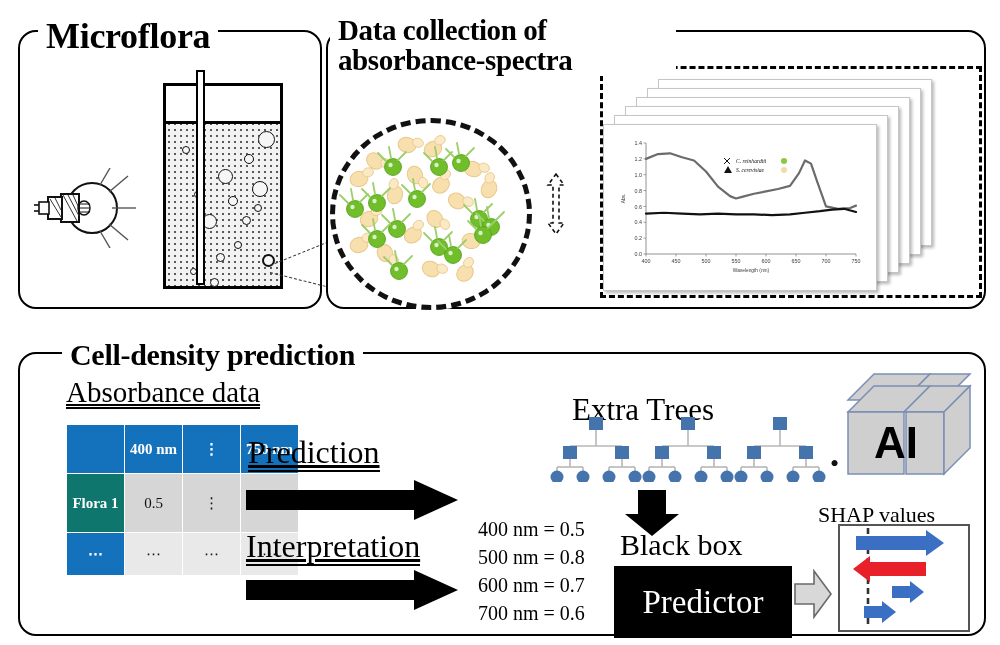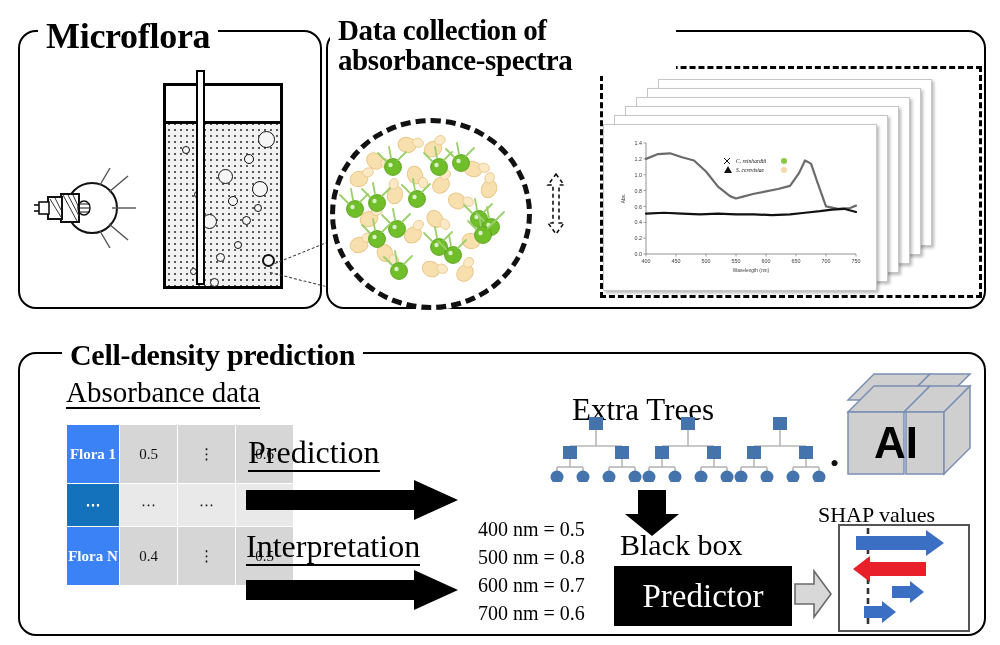--- a/index.html
+++ b/index.html
@@ -12,21 +12,21 @@
   #panel-microflora{left:18px;top:30px;width:300px;height:275px;}
   #panel-data{left:326px;top:30px;width:656px;height:275px;}
   #panel-pred{left:18px;top:352px;width:964px;height:280px;}
 
   
   .heading{position:absolute;background:#fff;font-weight:bold;line-height:1.05;z-index:6;}
   #h-microflora{left:38px;top:18px;font-size:36px;padding:0 8px;letter-spacing:-0.3px;}
   #h-data{left:330px;top:15px;font-size:29px;padding:0 8px;width:330px;letter-spacing:-0.4px;}
   #h-cell{left:62px;top:339px;font-size:30px;padding:0 8px;letter-spacing:-0.3px;}
 
-  .underlined{position:absolute;font-size:29px;border-bottom:2.5px solid #000;line-height:1.05;}
+  .underlined{position:absolute;font-size:29px;border-bottom:2.5px solid #000;line-height:1.05;text-decoration:underline;}
 
   
   #vessel{position:absolute;left:163px;top:83px;width:120px;height:206px;
           border:3.5px solid #000;box-sizing:border-box;background:#fff;}
   #vessel-medium{position:absolute;left:0;top:35px;right:0;bottom:0;
      background-color:#f2f2f2;
      background-image:radial-gradient(#5a5a5a 0.9px, transparent 1.1px);
      background-size:6px 6px;}
   #vessel-line{position:absolute;left:0;top:35px;width:100%;height:2.5px;background:#000;}
   #tube{position:absolute;left:196px;top:70px;width:9px;height:215px;
@@ -47,21 +47,21 @@
          box-shadow:2px 2px 3px rgba(0,0,0,0.28);}
 
   
   #chart{position:absolute;background:#fff;}
 
   
   #abs-table{position:absolute;left:66px;top:424px;border-collapse:collapse;}
   #abs-table td{border:1.5px solid #fff;text-align:center;vertical-align:middle;
      font-size:15px;line-height:1.08;}
   #abs-table td.hd{background:#1472bd;color:#fff;font-weight:600;width:55px;height:46px;}
-  #abs-table td.rh{background:#3b82f6;color:#fff;font-weight:600;width:50px;height:56px;}
+  #abs-table td.rh{background:#0f766e;color:#fff;font-weight:600;width:50px;height:56px;}
   #abs-table td.val{background:#d6d6d6;color:#111;width:55px;height:56px;}
   #abs-table td.valL{background:#e9e9e9;color:#111;width:55px;height:40px;}
   #abs-table td.rhL{background:#1472bd;color:#fff;height:40px;}
 
   
   .fatarrow{position:absolute;}
 
   
   #blackbox{position:absolute;background:#000;color:#fff;display:flex;
      align-items:center;justify-content:center;font-size:33px;}
@@ -242,37 +242,37 @@
   </div>
 </div>
 
 <div class="panel" id="panel-pred"></div>
 <div class="heading" id="h-cell">Cell-density prediction</div>
 
 <div class="underlined" style="left:66px;top:377px;">Absorbance data</div>
 
 <table id="abs-table">
   <tbody>
+      <tr>
+    <td class="hd"></td>
+    <td class="hd"><span>400 nm</span></td>
+    <td class="hd">⋮</td>
+    <td class="hd"><span>750 nm</span></td>
+  </tr>
   <tr>
     <td class="rh">Flora 1</td>
     <td class="val">0.5</td>
     <td class="val">⋮</td>
     <td class="val">0.6</td>
   </tr>
   <tr>
     <td class="rh rhL">⋯</td>
     <td class="valL">⋯</td>
     <td class="valL">⋯</td>
     <td class="valL">⋯</td>
-  </tr>
-  <tr>
-    <td class="rh">Flora N</td>
-    <td class="val">0.4</td>
-    <td class="val">⋮</td>
-    <td class="val">0.5</td>
   </tr>
 </tbody>
   </table>
 
 <div class="underlined" style="left:248px;top:436px;font-size:32px;">Prediction</div>
 <div class="fatarrow" style="left:246px;top:480px;width:212px;height:40px;">
   <svg width="212" height="40" viewBox="0 0 212 40">
     <path d="M0 10 L168 10 L168 0 L212 20 L168 40 L168 30 L0 30 Z" fill="#000"></path>
   </svg>
 </div>
@@ -379,21 +379,21 @@
     <path d="M14 0 L42 0 L42 24 L55 24 L28 46 L1 24 L14 24 Z" fill="#000"></path>
   </svg>
 </div>
 
 <div class="nmline" style="left:478px;top:518px;">400 nm = 0.5</div>
 <div class="nmline" style="left:478px;top:546px;">500 nm = 0.8</div>
 <div class="nmline" style="left:478px;top:574px;">600 nm = 0.7</div>
 <div class="nmline" style="left:478px;top:602px;">700 nm = 0.6</div>
 
 <div class="abs" style="left:620px;top:528px;font-size:30px;">Black box</div>
-<div id="blackbox" style="left:614px;top:566px;width:178px;height:60px;">
+<div id="blackbox" style="left:614px;top:566px;width:178px;height:72px;">
   <span>Predictor</span>
 </div>
 
 <div class="abs" style="left:794px;top:568px;width:38px;height:52px;">
   <svg width="38" height="52" viewBox="0 0 38 52">
     <path d="M1 16 L20 16 L20 3 L37 26 L20 49 L20 36 L1 36 Z" fill="#d8d8d8" stroke="#6a6a6a" stroke-width="1.6"></path>
   </svg>
 </div>
 
 <div id="shap-panel" style="left:838px;top:524px;width:128px;height:104px;">

